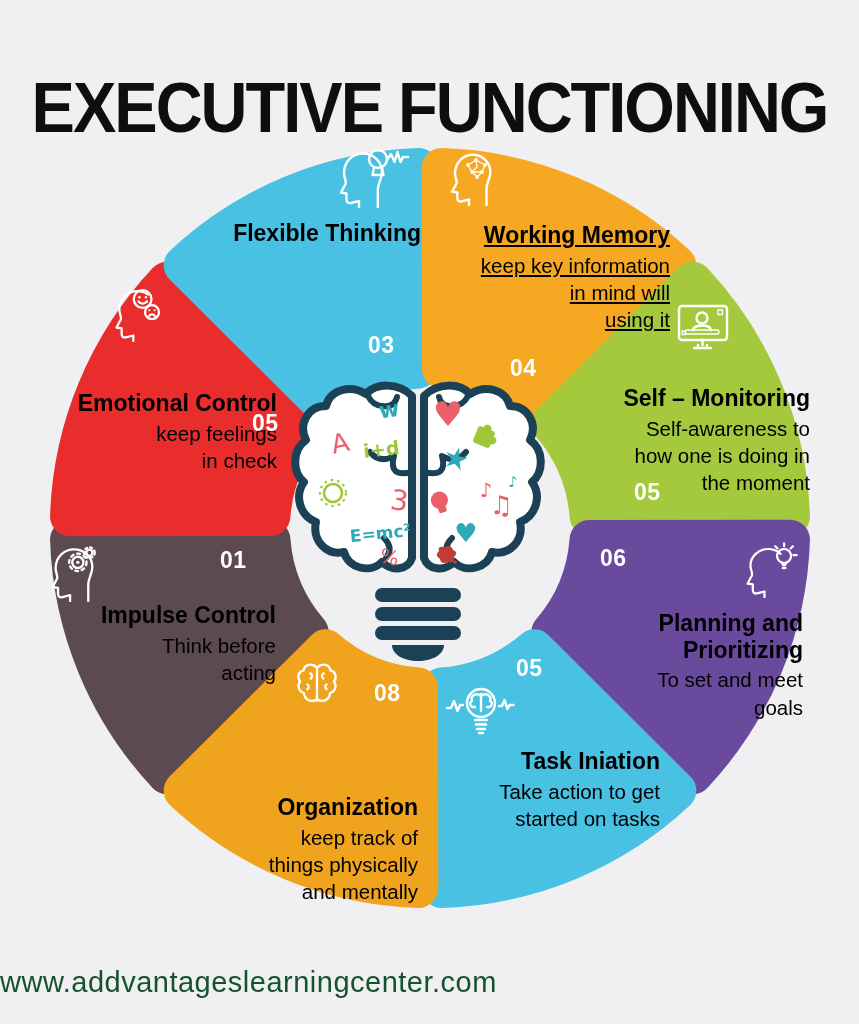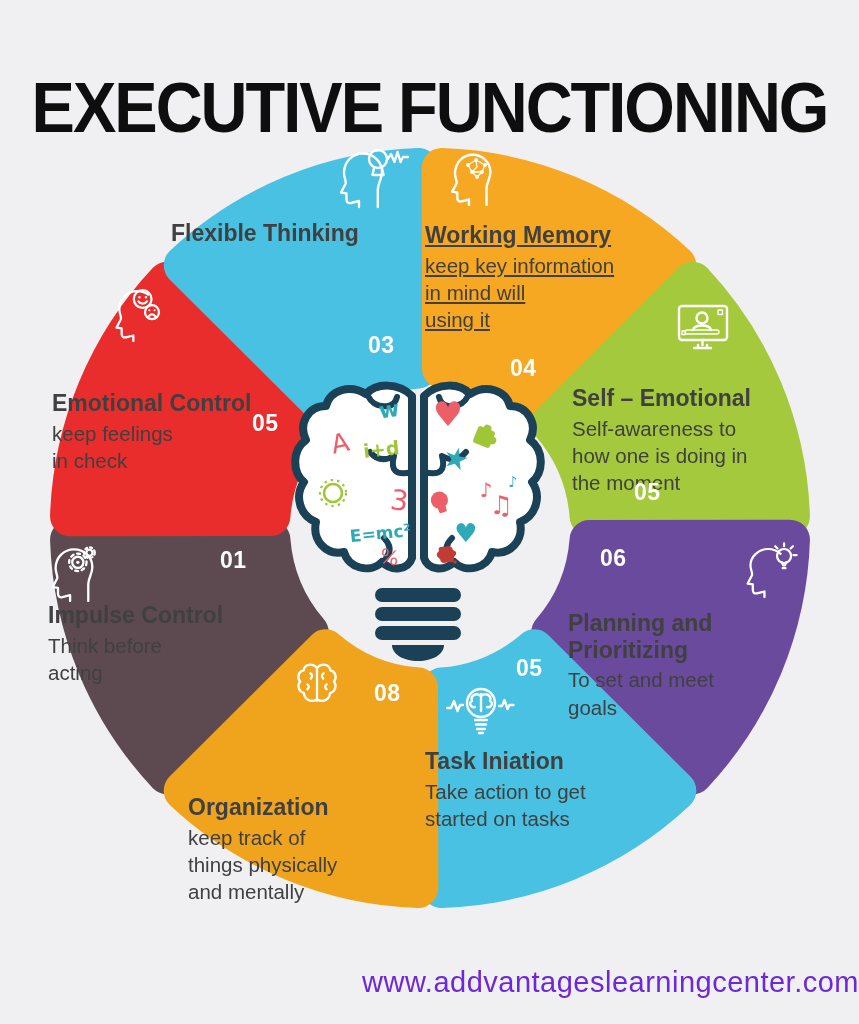--- a/index.html
+++ b/index.html
@@ -9,30 +9,30 @@
     font-family:"Liberation Sans", sans-serif;
   }
 
   
   #main-title{
     position:absolute;left:0;right:0;top:24px;text-align:center;
     font-size:65px;font-weight:bold;letter-spacing:-2px;color:#0e0e0e;
     transform:scaleY(1.07);transform-origin:top center;white-space:nowrap;
   }
   #footer-url{
-    position:absolute;left:0;right:0;top:966px;text-align:right;
-    font-size:29px;color:#6d28d9;letter-spacing:.5px;
+    position:absolute;left:0;right:0;top:966px;text-align:left;
+    font-size:29px;color:#14532d;letter-spacing:.5px;
   }
 
   
   #wheel{position:absolute;left:0;top:0;}
   .petal{stroke-width:40;stroke-linejoin:round;stroke-linecap:round;}
 
   
-  .petal-overlay{position:absolute;text-align:left;color:#404040;}
+  .petal-overlay{position:absolute;text-align:right;color:#000000;}
   .petal-title{font-size:23px;font-weight:bold;line-height:1.16;white-space:pre-line;margin-bottom:3px;}
   .petal-desc{font-size:20.5px;line-height:1.33;white-space:pre-line;}
   .petal-num{position:absolute;color:#fff;font-size:23px;font-weight:bold;letter-spacing:.5px;}
   .petal-icon{position:absolute;}
   .petal-icon svg{display:block;width:100%;height:100%;}
   .licon path,.licon circle,.licon rect,.licon line,.licon polyline{
     stroke:#fff;fill:none;stroke-width:2.4;stroke-linecap:round;stroke-linejoin:round;}
   .licon .fillw{fill:#fff;stroke:none;}
   .licon .thin{stroke-width:1.3;}
 
@@ -217,21 +217,21 @@
     <circle class="fillw" cx="24" cy="15" r="1.9"></circle>
     <circle class="fillw" cx="32" cy="10" r="1.9"></circle>
     <circle class="fillw" cx="41" cy="15" r="1.9"></circle>
     <circle class="fillw" cx="38" cy="22" r="1.9"></circle>
     <circle class="fillw" cx="28" cy="22" r="1.9"></circle>
     <circle class="fillw" cx="33" cy="27" r="1.9"></circle>
   </svg>
 </div>
 
 <div class="petal-overlay pt-05">
-  <div class="petal-title">Self – Emotional</div>
+  <div class="petal-title">Self – Monitoring</div>
   <div class="petal-desc">Self-awareness to
 how one is doing in
 the moment</div>
 </div>
 <div class="petal-num pn-05">05</div>
 <div class="petal-icon pi-05">
   <svg class="licon" viewBox="0 0 62 58">
     <rect x="7" y="9" width="48" height="34" rx="3"></rect>
     <circle cx="30" cy="21" r="5.5"></circle>
     <path d="M21,33 c1.5,-6 16.5,-6 18,0"></path>

